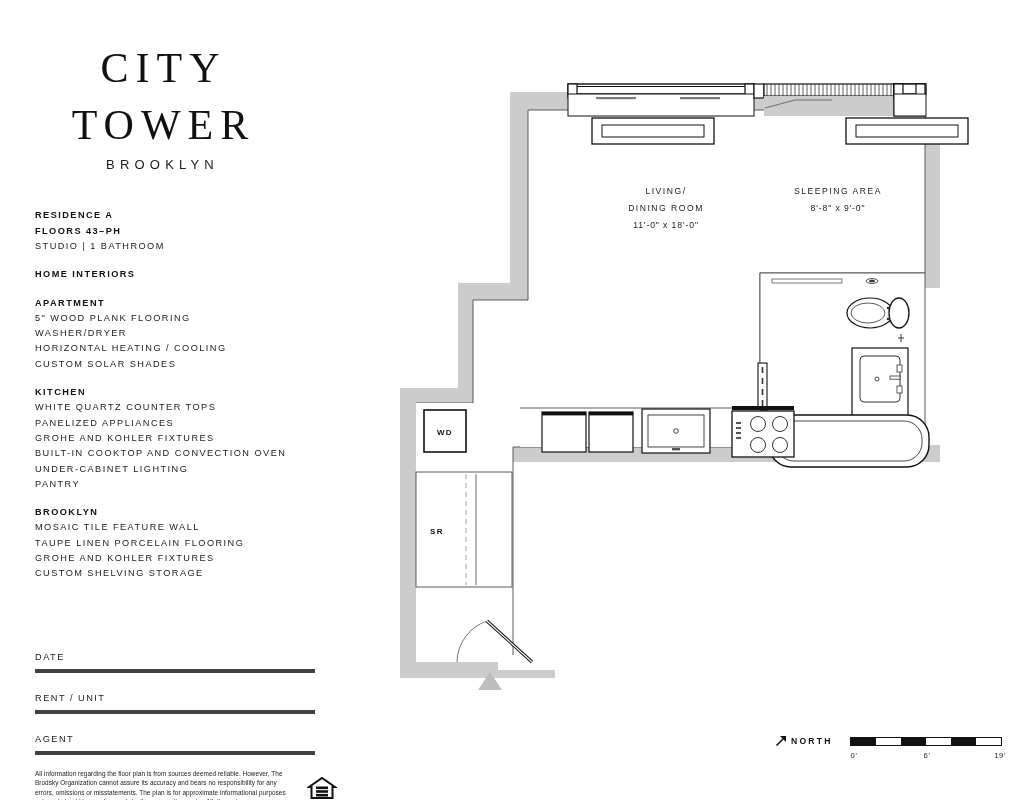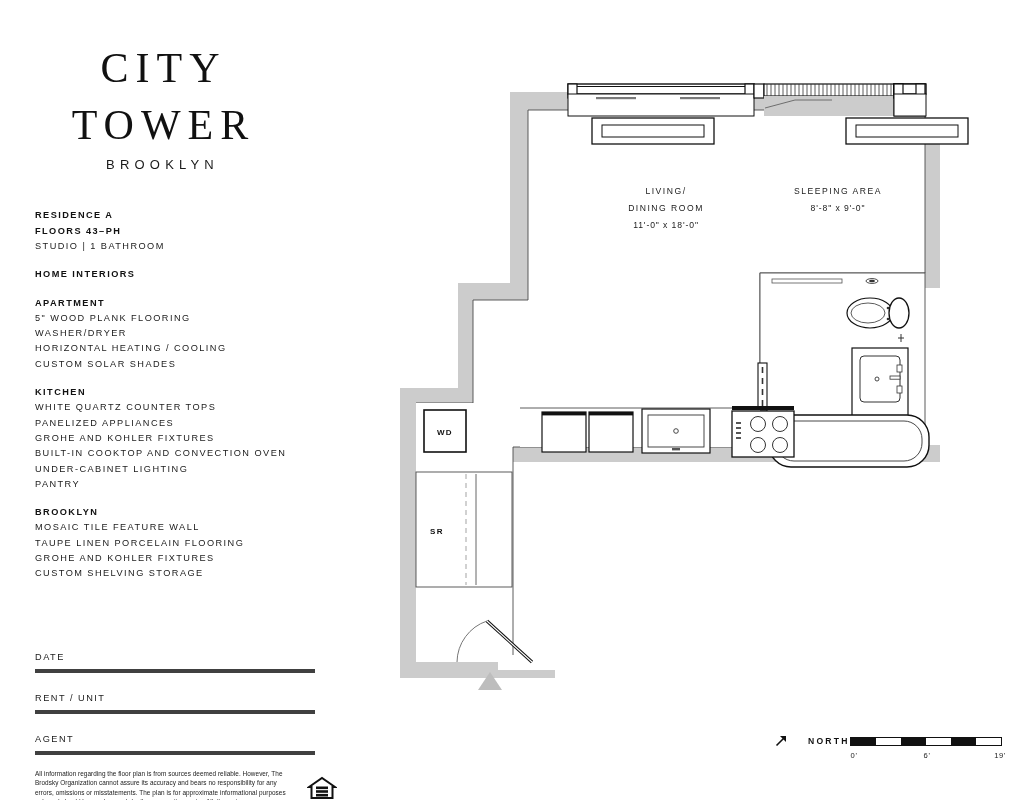--- a/index.html
+++ b/index.html
@@ -113,21 +113,21 @@
     left: 775px;
     top: 735px;
     width: 240px;
     height: 40px;
   }
   #north-group {
     position: absolute;
     left: 0; top: 0;
     display: flex;
     align-items: center;
-    gap: 21px;
+    gap: 4px;
   }
   #north-label {
     font-size: 8.6px;
     font-weight: bold;
     letter-spacing: 2.2px;
     color: #111;
   }
   #scale-bar {
     position: absolute;
     left: 75px;

